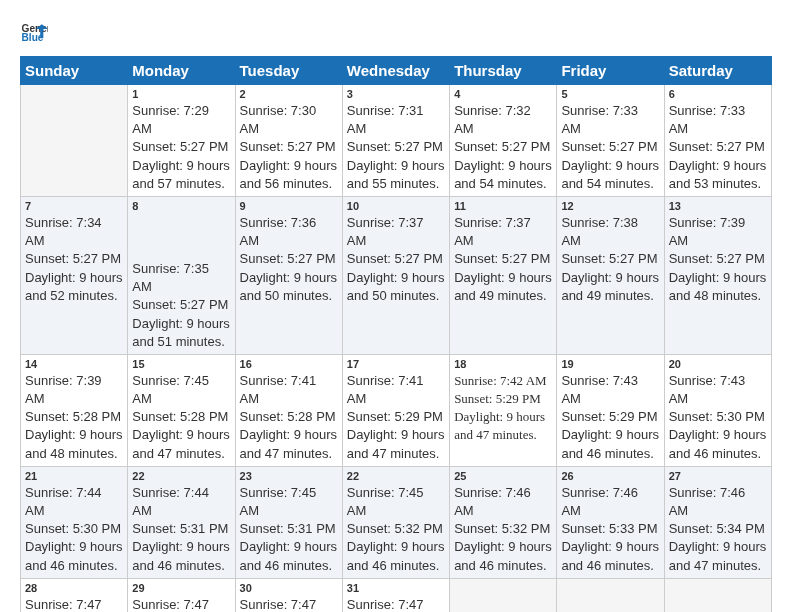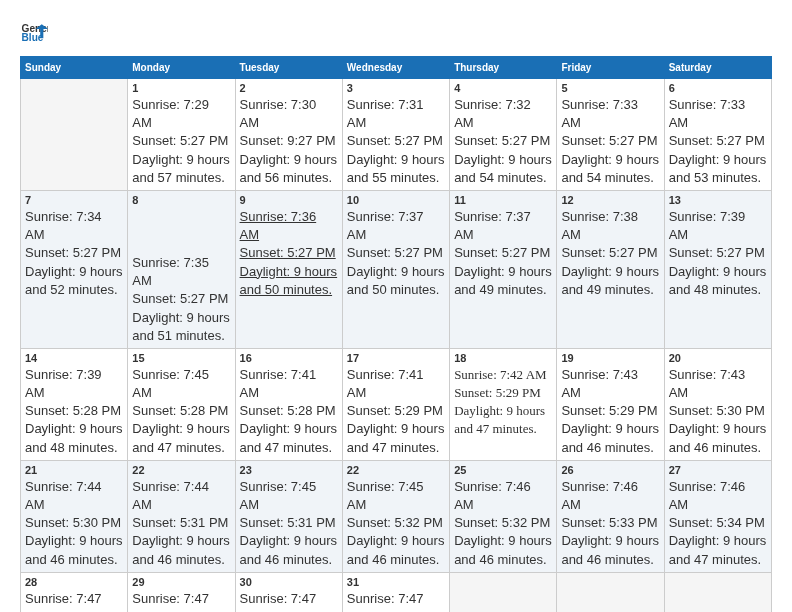--- a/index.html
+++ b/index.html
@@ -47,21 +47,21 @@
     .calendar {
       flex: 1;
       border: 1px solid #ccc;
       border-collapse: collapse;
       width: 100%;
       table-layout: fixed;
     }
     .calendar th {
       background-color: #1a6fb5;
       color: #fff;
-      font-size: 10px;
+      font-size: 15px;
       font-weight: bold;
       padding: 5px 4px;
       text-align: left;
       border: 1px solid #1a6fb5;
     }
     .calendar td {
       border: 1px solid #ccc;
       vertical-align: top;
       padding: 3px 4px;
       font-size: 9.5px;
@@ -129,21 +129,21 @@
           <td>
             <span class="day-num">1</span>
             <div class="day-info" style="white-space: pre-line;">Sunrise: 7:29 AM
 Sunset: 5:27 PM
 Daylight: 9 hours
 and 57 minutes.</div>
           </td>
           <td>
             <span class="day-num">2</span>
             <div class="day-info" style="white-space: pre-line;">Sunrise: 7:30 AM
-Sunset: 9:27 PM
+Sunset: 5:27 PM
 Daylight: 9 hours
 and 56 minutes.</div>
           </td>
           <td>
             <span class="day-num">3</span>
             <div class="day-info" style="white-space: pre-line;">Sunrise: 7:31 AM
 Sunset: 5:27 PM
 Daylight: 9 hours
 and 55 minutes.</div>
           </td>
@@ -179,21 +179,21 @@
           </td>
           <td>
             <span class="day-num">8</span>
             <div class="day-info" style="white-space: pre-line; margin-top: 48px;">Sunrise: 7:35 AM
 Sunset: 5:27 PM
 Daylight: 9 hours
 and 51 minutes.</div>
           </td>
           <td>
             <span class="day-num">9</span>
-            <div class="day-info" style="white-space: pre-line; text-decoration: underline;">Sunrise: 7:36 AM
+            <div class="day-info" style="white-space: pre-line;">Sunrise: 7:36 AM
 Sunset: 5:27 PM
 Daylight: 9 hours
 and 50 minutes.</div>
           </td>
           <td>
             <span class="day-num">10</span>
             <div class="day-info" style="white-space: pre-line;">Sunrise: 7:37 AM
 Sunset: 5:27 PM
 Daylight: 9 hours
 and 50 minutes.</div>

